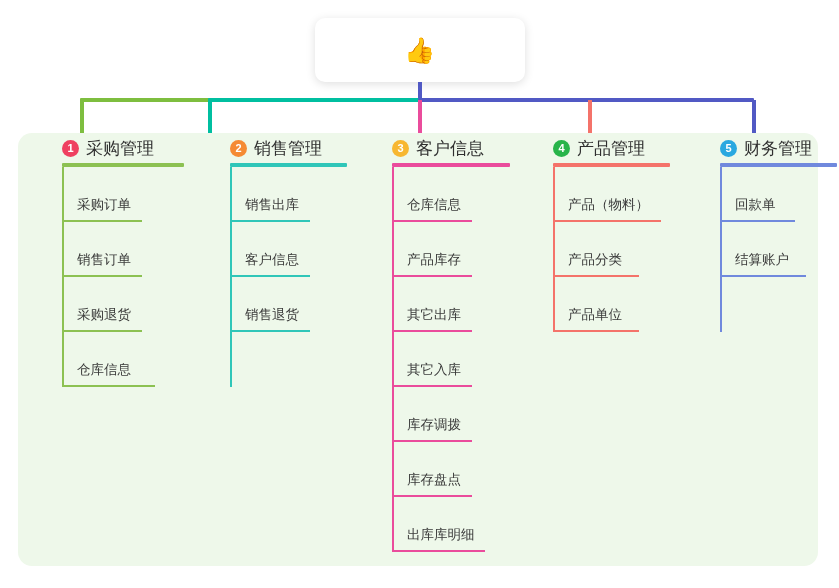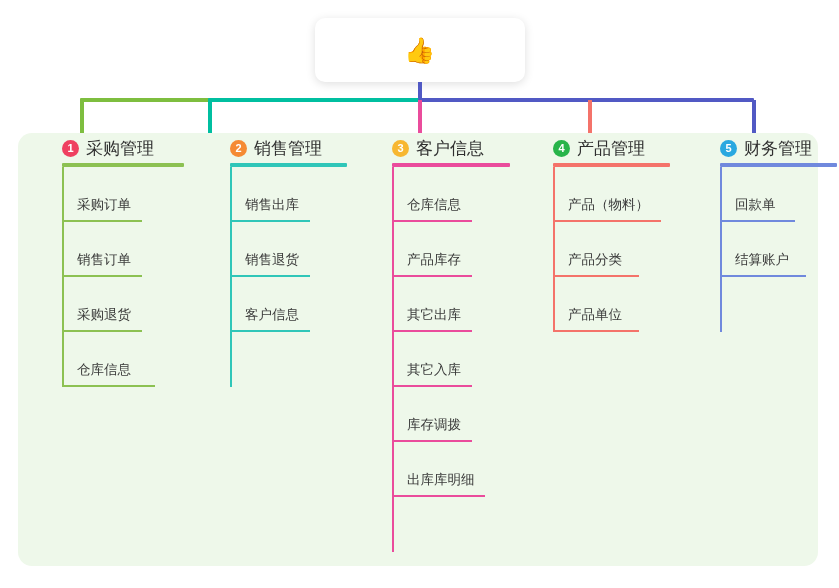--- a/index.html
+++ b/index.html
@@ -196,27 +196,27 @@
           <span class="col-title">销售管理</span>
         </div>
         <div class="col-underline" style="background: rgb(47, 198, 184); width: 117px;"></div>
         <div class="leaf-list">
           <div class="leaf-spine" style="background: rgb(47, 198, 184); height: 220px;"></div>
           <div class="leaf">
             <span class="leaf-label">销售出库</span>
             <div class="leaf-underline" style="background: rgb(47, 198, 184); width: 80px;"></div>
           </div>
           <div class="leaf">
+            <span class="leaf-label">客户信息</span>
+            <div class="leaf-underline" style="background: rgb(47, 198, 184); width: 80px;"></div>
+          </div>
+          <div class="leaf">
             <span class="leaf-label">销售退货</span>
             <div class="leaf-underline" style="background: rgb(47, 198, 184); width: 80px;"></div>
           </div>
-          <div class="leaf">
-            <span class="leaf-label">客户信息</span>
-            <div class="leaf-underline" style="background: rgb(47, 198, 184); width: 80px;"></div>
-          </div>
         </div>
       </div>
       <div class="column" style="left: 352px;">
         <div class="col-header">
           <span class="badge" style="background: rgb(247, 183, 49);">3</span>
           <span class="col-title">客户信息</span>
         </div>
         <div class="col-underline" style="background: rgb(234, 76, 156); width: 118px;"></div>
         <div class="leaf-list">
           <div class="leaf-spine" style="background: rgb(234, 76, 156); height: 385px;"></div>
@@ -234,20 +234,24 @@
           </div>
           <div class="leaf">
             <span class="leaf-label">其它入库</span>
             <div class="leaf-underline" style="background: rgb(234, 76, 156); width: 80px;"></div>
           </div>
           <div class="leaf">
             <span class="leaf-label">库存调拨</span>
             <div class="leaf-underline" style="background: rgb(234, 76, 156); width: 80px;"></div>
           </div>
           <div class="leaf">
+            <span class="leaf-label">库存盘点</span>
+            <div class="leaf-underline" style="background: rgb(234, 76, 156); width: 80px;"></div>
+          </div>
+          <div class="leaf">
             <span class="leaf-label">出库库明细</span>
             <div class="leaf-underline" style="background: rgb(234, 76, 156); width: 93px;"></div>
           </div>
         </div>
       </div>
       <div class="column" style="left: 513px;">
         <div class="col-header">
           <span class="badge" style="background: rgb(40, 180, 74);">4</span>
           <span class="col-title">产品管理</span>
         </div>

